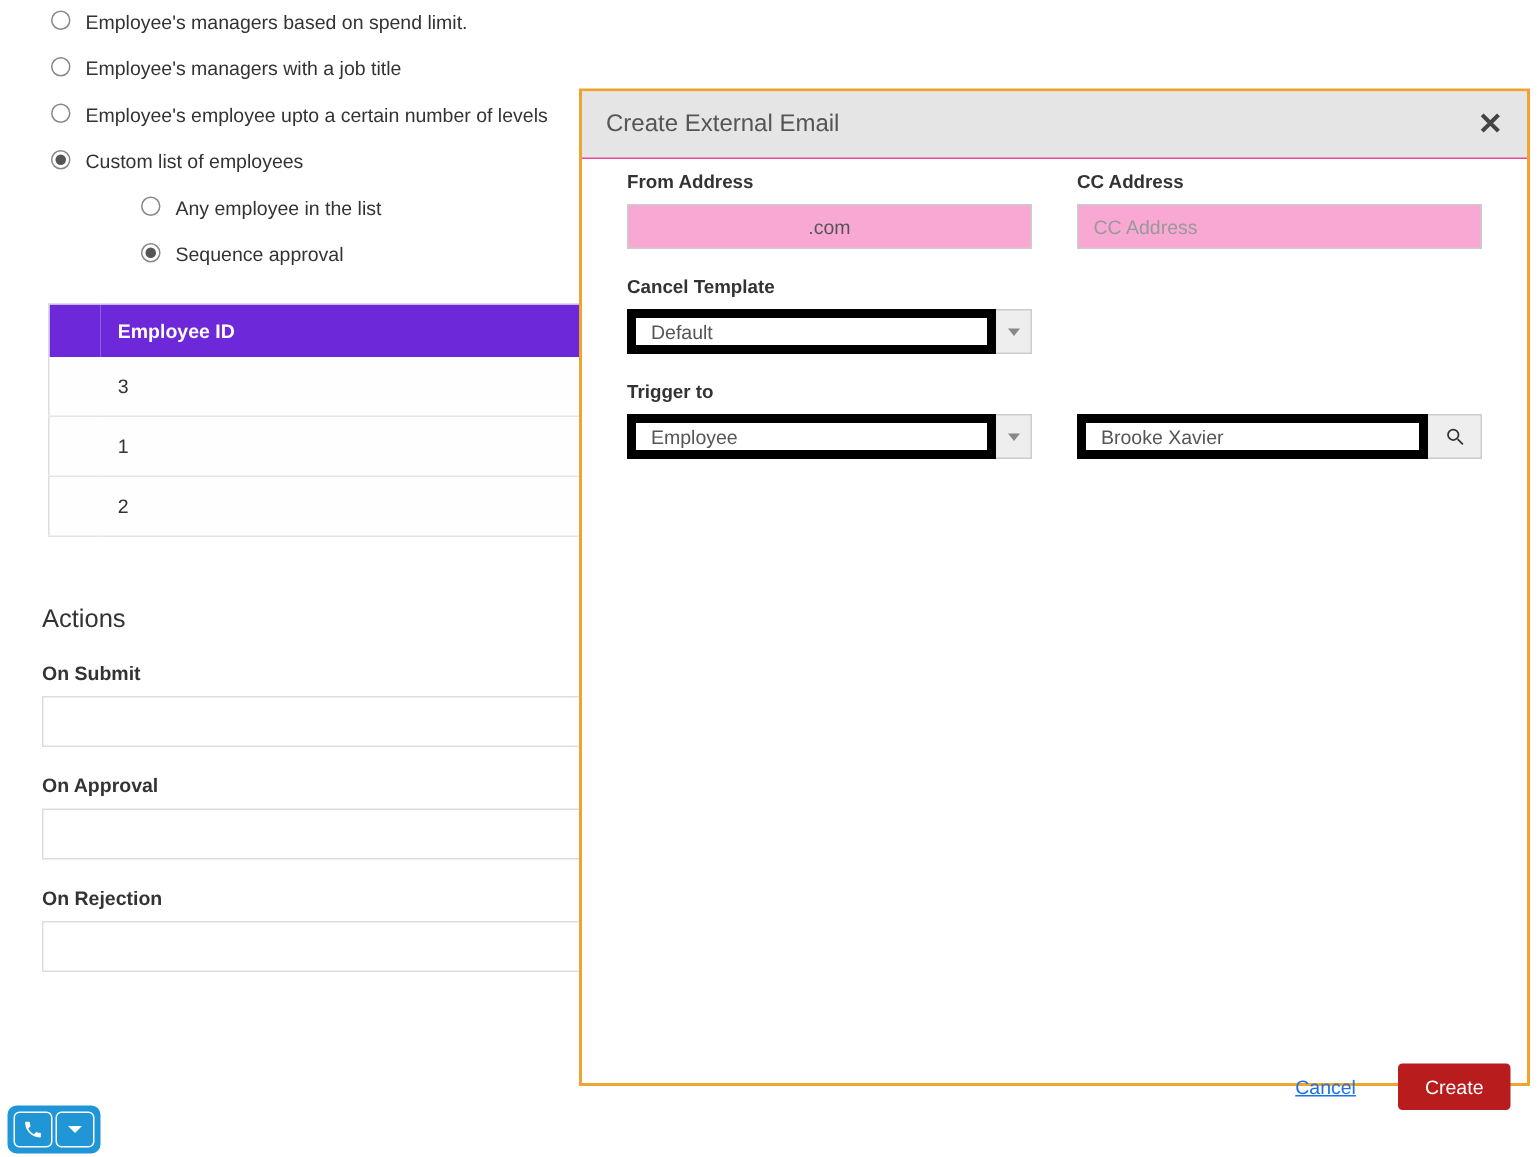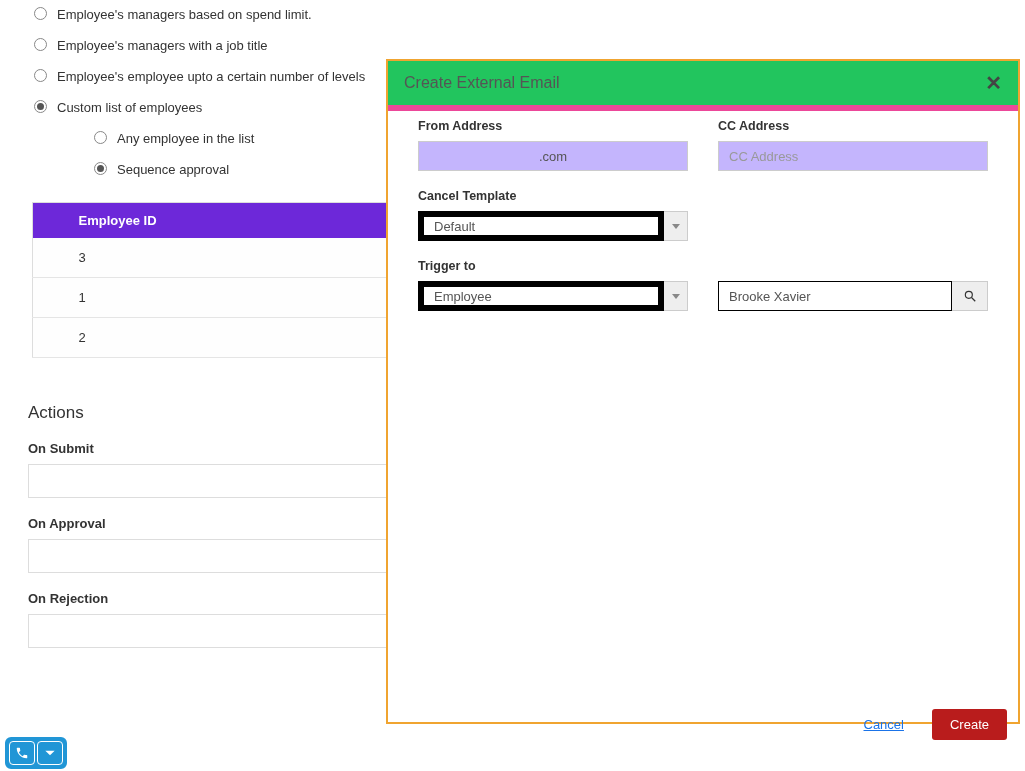--- a/index.html
+++ b/index.html
@@ -111,22 +111,22 @@
     left: 386px;
     top: 59px;
     width: 634px;
     height: 665px;
     border: 2px solid #f0a430;
     background: #fff;
     display: flex;
     flex-direction: column;
   }
   .modal-header {
-    background: #22c55e;
-    border-bottom: 6px solid #ec4899;
+    background: #e5e5e5;
+    border-bottom: 1px solid #ec4899;
     padding: 12px 16px;
     display: flex;
     align-items: center;
     justify-content: space-between;
   }
   .modal-title {
     font-size: 16px;
     color: #555;
   }
   .modal-close {
@@ -155,21 +155,21 @@
     font-size: 12.5px;
     color: #333;
     margin-bottom: 8px;
   }
   .text-input {
     border: 1px solid #ccc;
     height: 30px;
     padding: 0 10px;
     font-size: 13px;
     color: #555;
-    background: #c4b5fd;
+    background: #f9a8d4;
     width: 100%;
   }
   .text-input::placeholder {
     color: #999;
   }
   .select-wrap {
     display: flex;
     width: 100%;
   }
   .select-body {
@@ -199,21 +199,21 @@
     border-left: 4px solid transparent;
     border-right: 4px solid transparent;
     border-top: 5px solid #888;
   }
   .search-group {
     display: flex;
     width: 100%;
   }
   .search-input {
     flex: 1;
-    border: 1px solid #000000;
+    border: 6px solid #000000;
     height: 30px;
     padding: 0 10px;
     font-size: 13px;
     color: #555;
     background: #fff;
   }
   .search-btn {
     width: 36px;
     height: 30px;
     border: 1px solid #ccc;

